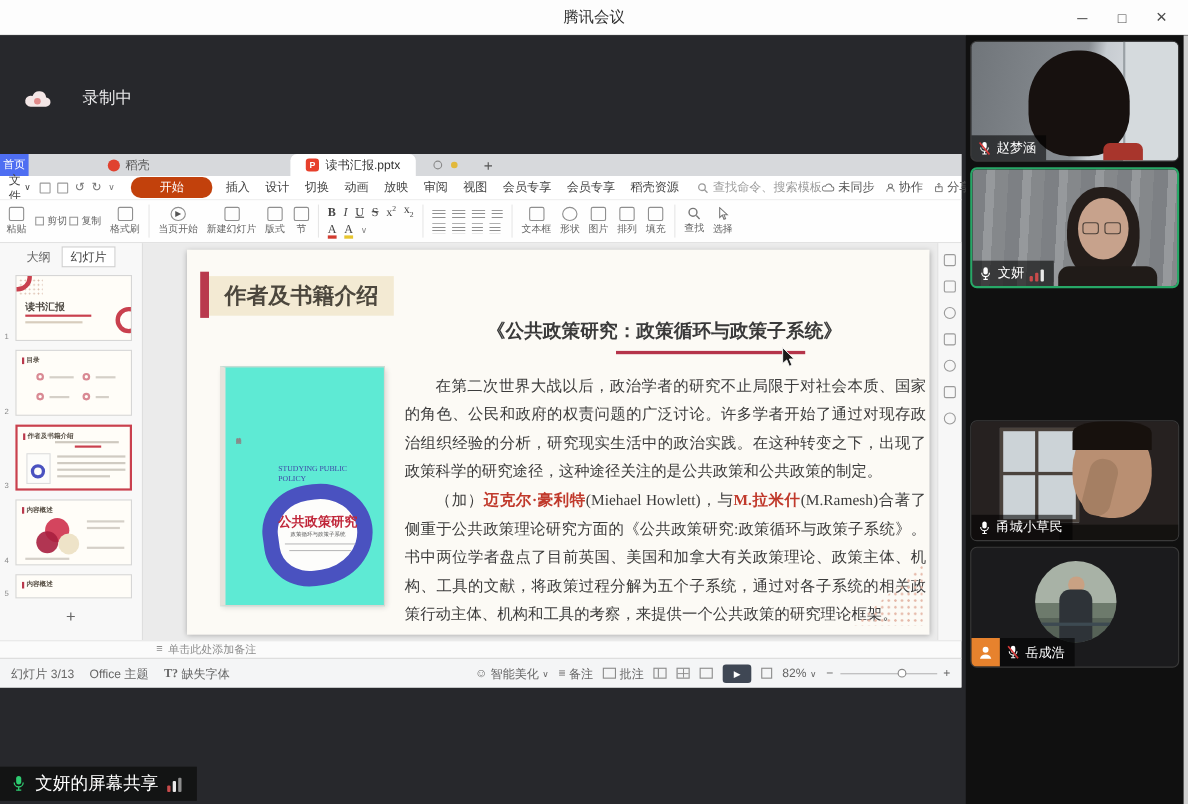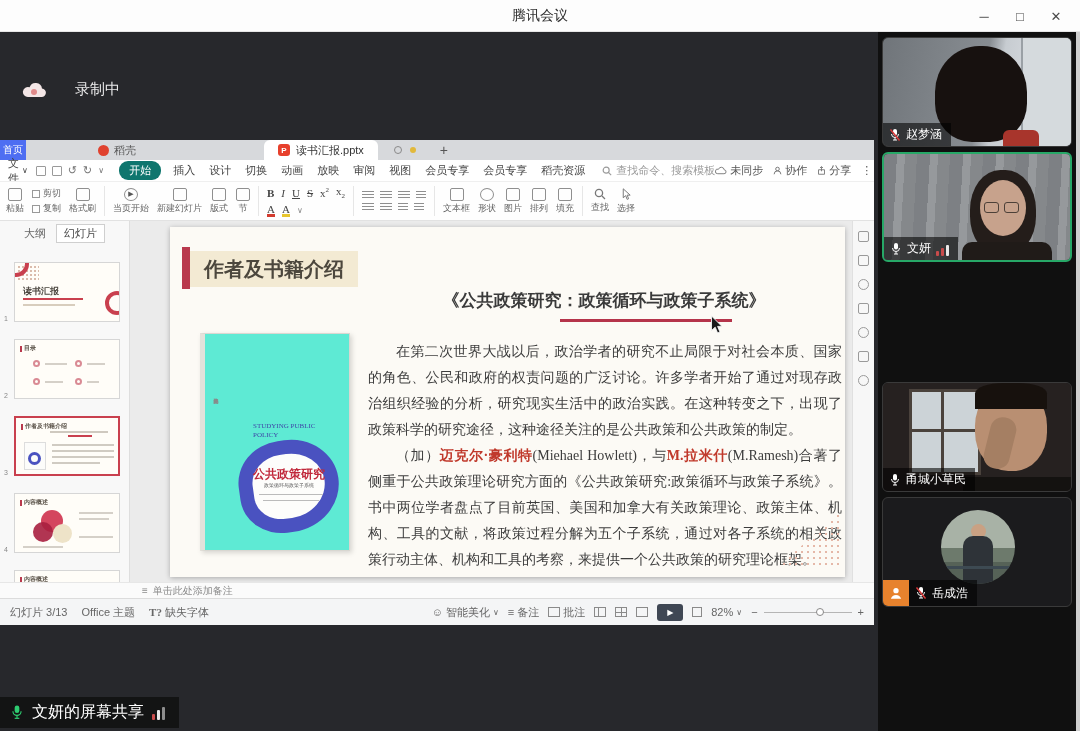--- a/index.html
+++ b/index.html
@@ -34,51 +34,51 @@
   .tab-extra{display:flex;align-items:center;gap:8px;margin-left:16px;height:20px}
   .ring-ic{width:8px;height:8px;border:1px solid #8a8a8a;border-radius:50%}
   .dot-yellow{width:6px;height:6px;border-radius:50%;background:#e2b93b}
   .tab-new{margin-left:24px;font-size:14px;color:#555;height:20px;display:flex;align-items:center}
 
   .wps-menubar{position:absolute;top:20px;left:0;width:874px;height:21px;background:#fff;display:flex;align-items:center;font-size:11px;color:#444;padding:0 8px}
   .menu-file{display:flex;align-items:center;gap:3px;margin-right:8px}
   .qat{display:flex;align-items:center;gap:6px;margin-right:10px;color:#777;font-family:"DejaVu Sans",sans-serif}
   .qat .box-ic{width:10px;height:10px;border:1px solid #9a9a9a;border-radius:1px}
   .ribbon-tab{margin:0 7px;cursor:default;white-space:nowrap}
-  .ribbon-tab.active{background:#0f766e;color:#fff;border-radius:9px;padding:2px 10px;margin:0 5px}
+  .ribbon-tab.active{background:#c2410c;color:#fff;border-radius:9px;padding:2px 26px;margin:0 5px}
   .menu-search{display:flex;align-items:center;gap:4px;margin-left:10px;color:#9b9b9b;white-space:nowrap}
   .menu-right{margin-left:auto;display:flex;align-items:center;gap:10px;color:#555;white-space:nowrap}
   .menu-right .it{display:flex;align-items:center;gap:3px}
 
   .wps-toolbar{position:absolute;top:41px;left:0;width:874px;height:40px;background:#fefefe;border-top:1px solid #efefef;border-bottom:1px solid #e2e2e2;display:flex;align-items:center;padding:0 6px;gap:8px}
   .tb-group{display:flex;flex-direction:column;align-items:center;justify-content:center;gap:1px;color:#555}
   .tb-label{font-size:9px;color:#666;white-space:nowrap}
   .tb-ic{width:14px;height:13px;border:1px solid #8f8f8f;border-radius:2px;position:relative}
   .tb-ic.round{border-radius:50%;display:flex;align-items:center;justify-content:center;font-size:7px;color:#555}
-  .tb-mini{display:flex;flex-direction:column;gap:2px}
+  .tb-mini{display:flex;flex-direction:row;gap:2px}
   .tb-mini .row{display:flex;align-items:center;gap:3px;font-size:9px;color:#666}
   .mini-sq{width:8px;height:8px;border:1px solid #999}
   .tb-sep{width:1px;height:30px;background:#e6e6e6}
   .font-grid{display:flex;flex-direction:column;gap:3px}
   .font-row{display:flex;align-items:center;gap:7px;font-size:11px;color:#444;font-family:"Liberation Serif",serif}
   .font-row .b{font-weight:bold}.font-row .i{font-style:italic}.font-row .u{text-decoration:underline}.font-row .s{text-decoration:line-through}
   .font-row sup,.font-row sub{font-size:7px}
   .colorA{position:relative;padding-bottom:2px}
   .colorA:after{content:"";position:absolute;left:0;right:0;bottom:0;height:3px;background:#d23b2f}
   .colorA.y:after{background:#e7c52e}
   .para-grid{display:flex;flex-direction:column;gap:3px}
   .para-row{display:flex;gap:6px}
   .bars{width:12px;height:9px;background:repeating-linear-gradient(#8f8f8f 0 1px,transparent 1px 3px)}
   .bars.c{background:repeating-linear-gradient(#8f8f8f 0 1px,transparent 1px 3px);width:10px}
 
   .wps-body{position:absolute;top:81px;left:0;width:874px;height:361px;background:#ececec}
   .thumb-panel{position:absolute;left:0;top:0;width:130px;height:361px;background:#f8f8f8;border-right:1px solid #dedede;overflow:hidden}
   .panel-tabs{height:24px;display:flex;align-items:center;justify-content:center;gap:10px;font-size:11px;color:#666}
   .panel-tab.active{border:1px solid #cfcfcf;background:#fff;padding:1px 7px;color:#444}
-  .thumb-wrap{position:relative;margin:17px 8px 8px 14px}
+  .thumb-wrap{position:relative;margin:5px 8px 8px 14px}
   .thumb-num{position:absolute;left:-10px;bottom:0;font-size:7px;color:#888}
   .thumb{width:106px;height:60px;background:#fffdf8;border:1px solid #d6d6d6;position:relative;overflow:hidden}
   .thumb.current{border:2px solid #c9404e}
   .mini-title{position:absolute;left:5px;top:4px;display:flex;align-items:center;gap:2px}
   .mini-bar{width:2px;height:6px;background:#b9394d}
   .mini-title span{font-size:6px;color:#5a5248;font-weight:bold;white-space:nowrap}
   
   .t1-arc1{position:absolute;left:-12px;top:-12px;width:26px;height:26px;border:4px solid #c9404e;border-radius:50%}
   .t1-dots{position:absolute;left:2px;top:2px;width:22px;height:16px;background:radial-gradient(#d9b9a9 0.7px,transparent 0.9px);background-size:4px 4px}
   .t1-arc2{position:absolute;right:-10px;bottom:6px;width:24px;height:24px;border:4px solid #c9404e;border-radius:50%}

